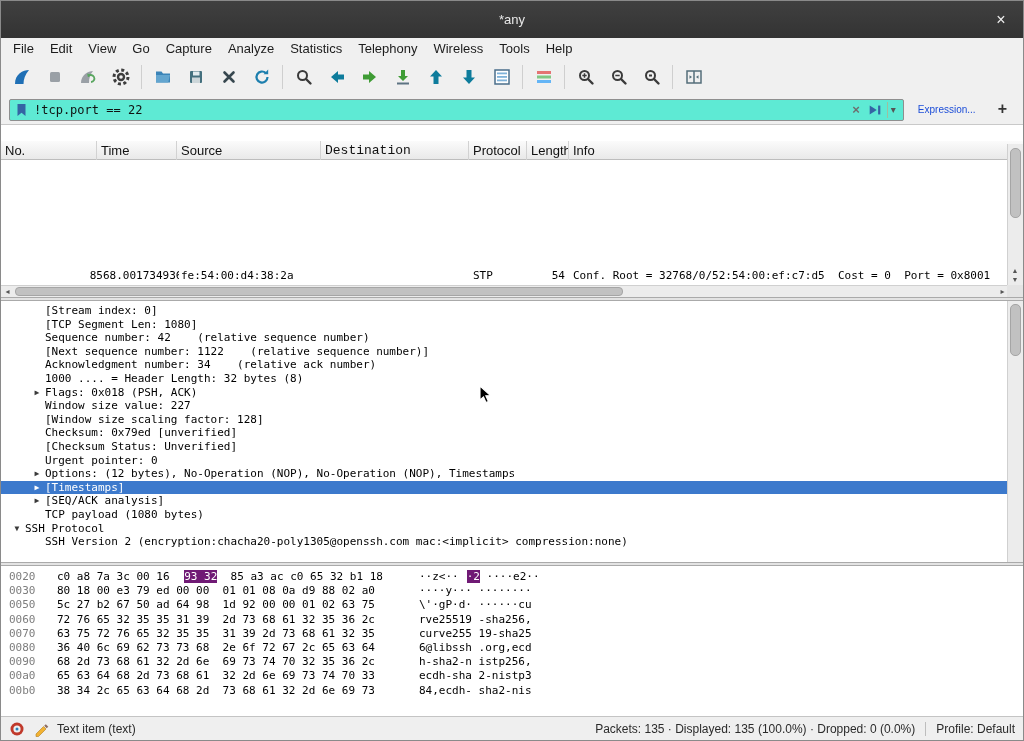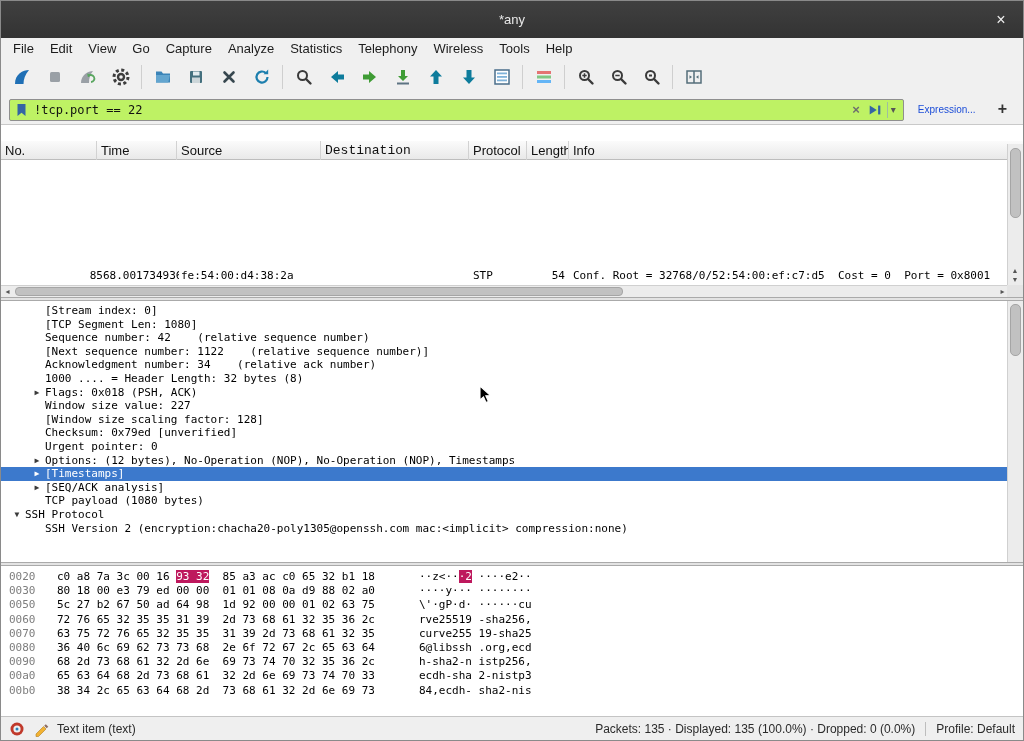--- a/index.html
+++ b/index.html
@@ -21,21 +21,21 @@
 
   
   .toolbar { position:absolute; left:0; top:58px; width:100%; height:36px; background:#f0f0f0;
     display:flex; align-items:center; padding-left:4px; }
   .tbtn { width:33px; height:30px; display:flex; align-items:center; justify-content:center; border-radius:3px; }
   .tsep { width:1px; height:24px; background:#cfcfcf; margin:0 4px; }
 
   
   .filterbar { position:absolute; left:0; top:94px; width:100%; height:30px; background:#f0f0f0;
     border-bottom:1px solid #c9c9c9; display:flex; align-items:center; padding:0 8px; gap:8px; }
-  .finput { flex:1; height:22px; background:#bef264; border:1px solid #8f8f8f; border-radius:2px;
+  .finput { flex:1; height:22px; background:#5eead4; border:1px solid #8f8f8f; border-radius:2px;
     display:flex; align-items:center; padding:0 4px; gap:4px; }
   .fvalue { flex:1; font-family:"DejaVu Sans Mono", monospace; font-size:12px; color:#111; }
   .fclear { color:#6e6e6e; font-size:13px; font-weight:bold; padding:0 3px; }
   .fcaret { color:#555; font-size:10px; padding:0 3px; border-left:1px solid #9fbf9f; height:16px; line-height:16px; }
   .fexpr { font-size:10px; color:#1d4ed8; padding:0 6px; }
   .fadd  { font-size:16px; font-weight:bold; color:#333; padding:0 8px 2px 8px; }
 
   
   .plist { position:absolute; left:0; top:124px; width:1024px; height:172px; background:#fff; }
   .phead { position:absolute; left:0; top:0; width:1024px; height:19px;
@@ -78,21 +78,21 @@
   .lvl0 .tri { margin-left:8px; }
   .dsel { background:#3c79cc; color:#fff; }
   .dsel .tri { color:#fff; }
   .dvscroll { position:absolute; right:0; top:300px; width:16px; height:261px; background:#ececec; border-left:1px solid #d0d0d0; }
 
   
   .hexpane { position:absolute; left:0; top:565px; width:1024px; height:152px; background:#fff; overflow:hidden; padding:4px 0 0 8px; }
   .hxline { height:14.2px; line-height:14.2px; font-family:"DejaVu Sans Mono", monospace; font-size:11px; white-space:pre; color:#000; }
   .hoff { display:inline-block; width:48px; color:#7d7d7d; }
   .hhex { display:inline-block; width:362px; }
-  .hl { background:#be185d; color:#fff; }
+  .hl { background:#701a75; color:#fff;margin-left:8px; }
 
   
   .statusbar { position:absolute; left:0; bottom:0; width:100%; height:24px; background:#efefef;
     border-top:1px solid #c4c4c4; display:flex; align-items:center; padding:0 8px; font-size:12px; color:#2b2b2b; }
   .sb-left { display:flex; align-items:center; gap:8px; }
   .sb-spacer { flex:1; }
   .sb-sep { width:1px; height:14px; background:#bdbdbd; margin:0 10px; }
 
   .cursor { position:absolute; left:478px; top:384px; width:14px; height:20px; pointer-events:none; z-index:50; }
 </style>
@@ -389,20 +389,21 @@
     <div class="dline lvl1"><span class="tri"></span><span>[Stream index: 0]</span></div>
     <div class="dline lvl1"><span class="tri"></span><span>[TCP Segment Len: 1080]</span></div>
     <div class="dline lvl1"><span class="tri"></span><span>Sequence number: 42    (relative sequence number)</span></div>
     <div class="dline lvl1"><span class="tri"></span><span>[Next sequence number: 1122    (relative sequence number)]</span></div>
     <div class="dline lvl1"><span class="tri"></span><span>Acknowledgment number: 34    (relative ack number)</span></div>
     <div class="dline lvl1"><span class="tri"></span><span>1000 .... = Header Length: 32 bytes (8)</span></div>
     <div class="dline lvl1"><span class="tri">▶</span><span>Flags: 0x018 (PSH, ACK)</span></div>
     <div class="dline lvl1"><span class="tri"></span><span>Window size value: 227</span></div>
     <div class="dline lvl1"><span class="tri"></span><span>[Window size scaling factor: 128]</span></div>
     <div class="dline lvl1"><span class="tri"></span><span>Checksum: 0x79ed [unverified]</span></div>
+    <div class="dline lvl1"><span class="tri"></span><span>[Checksum Status: Unverified]</span></div>
     <div class="dline lvl1"><span class="tri"></span><span>Urgent pointer: 0</span></div>
     <div class="dline lvl1"><span class="tri">▶</span><span>Options: (12 bytes), No-Operation (NOP), No-Operation (NOP), Timestamps</span></div>
     <div class="dline lvl1 dsel"><span class="tri">▶</span><span>[Timestamps]</span></div>
     <div class="dline lvl1"><span class="tri">▶</span><span>[SEQ/ACK analysis]</span></div>
     <div class="dline lvl1"><span class="tri"></span><span>TCP payload (1080 bytes)</span></div>
     <div class="dline lvl0"><span class="tri">▼</span><span>SSH Protocol</span></div>
     <div class="dline lvl1"><span class="tri"></span><span>SSH Version 2 (encryption:chacha20-poly1305@openssh.com mac:&lt;implicit&gt; compression:none)</span></div>
   </div>
   <div class="dvscroll">
     <div class="vthumb" style="top:3px;height:52px;"></div>

